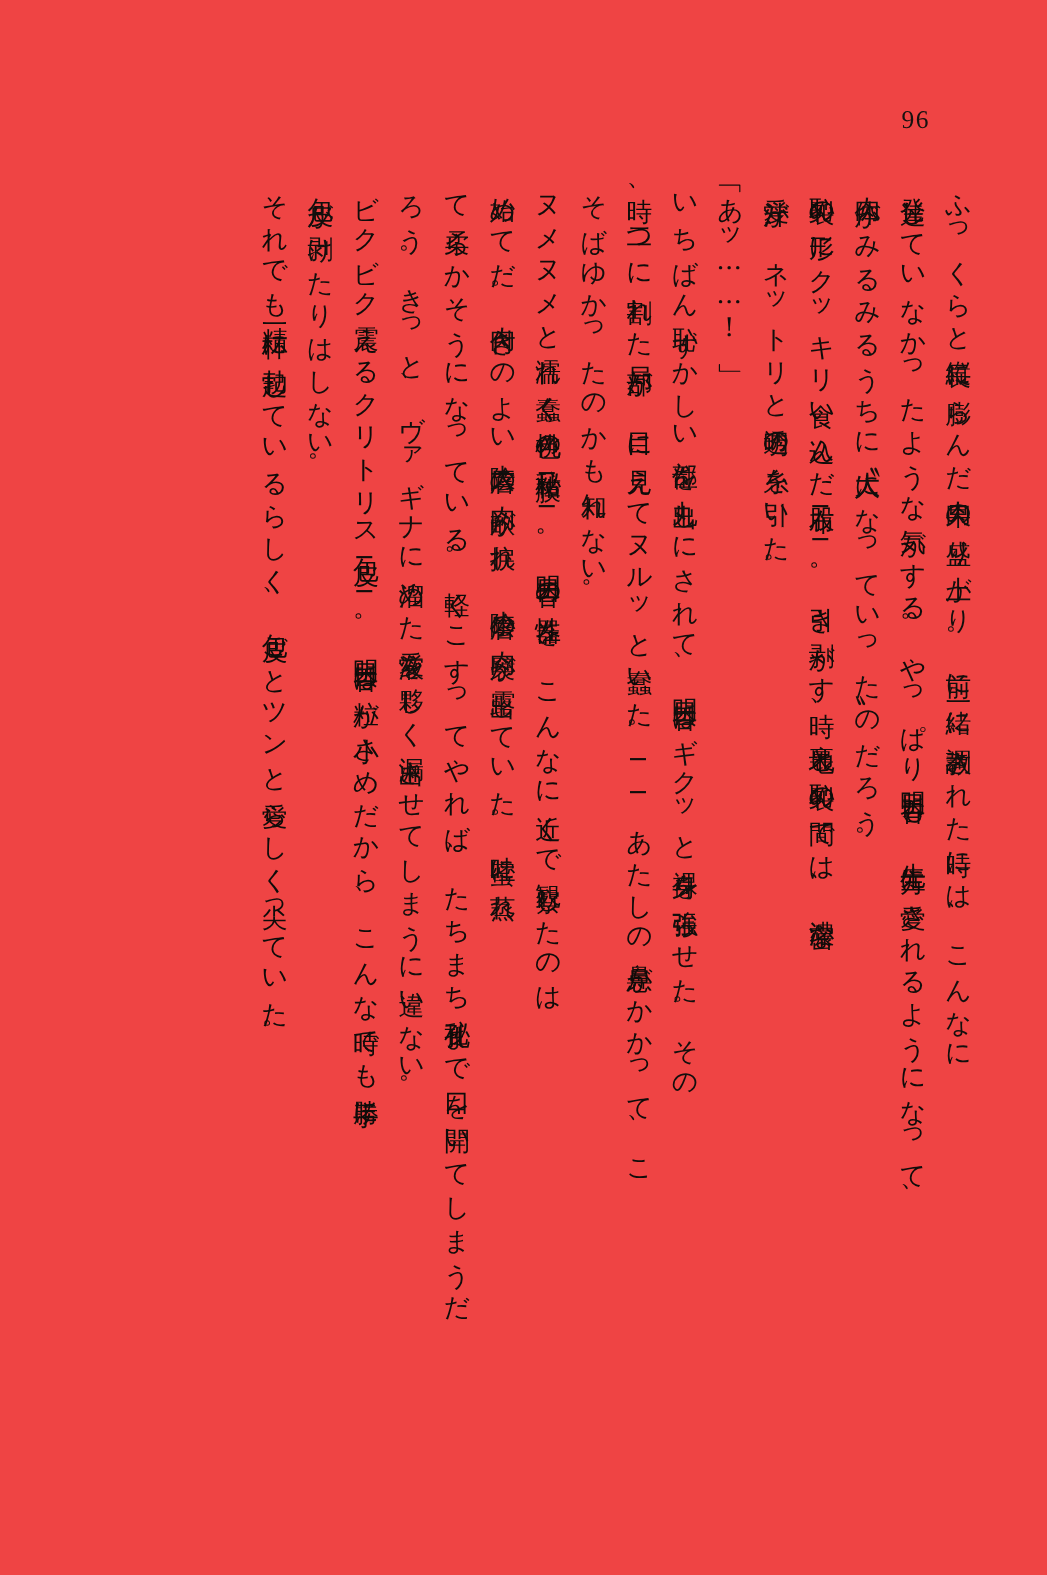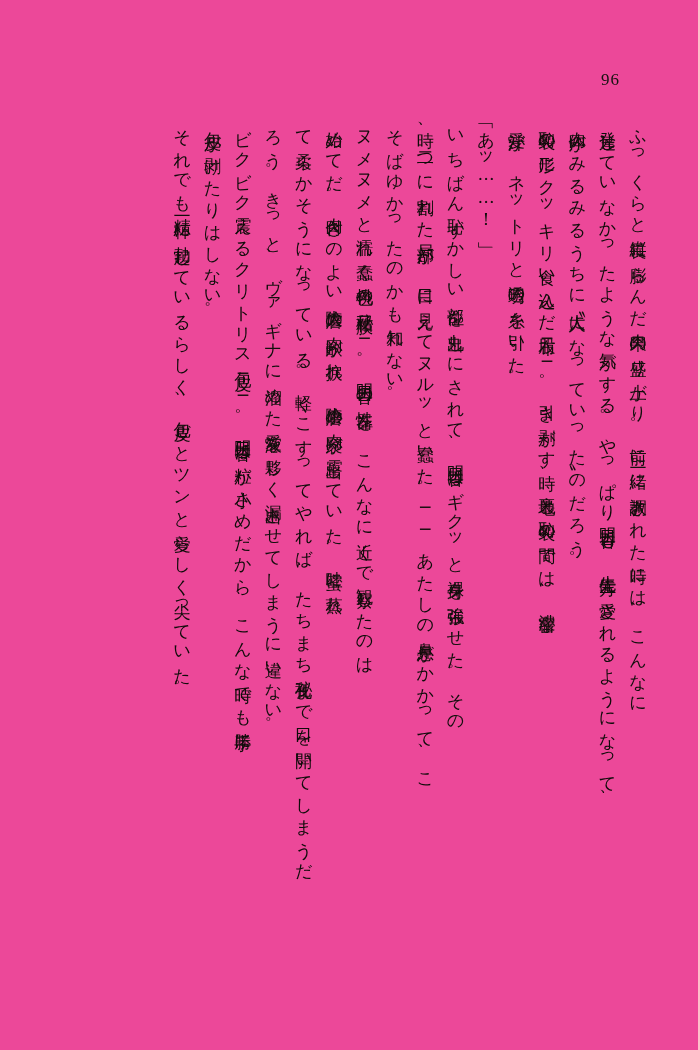--- a/index.html
+++ b/index.html
@@ -4,21 +4,21 @@
 <style>
   html, body {
     margin: 0;
     padding: 0;
     background: #ffffff;
   }
   .page {
     position: relative;
     width: 698px;
     height: 1050px;
-    background: #ec4899;
+    background: #ef4444;
     overflow: hidden;
     font-family: "DejaVu Serif", serif;
     color: #100d0b;
   }
   .page-number {
     position: absolute;
     top: 70px;
     right: 78px;
     font-size: 17px;
     letter-spacing: 1px;

